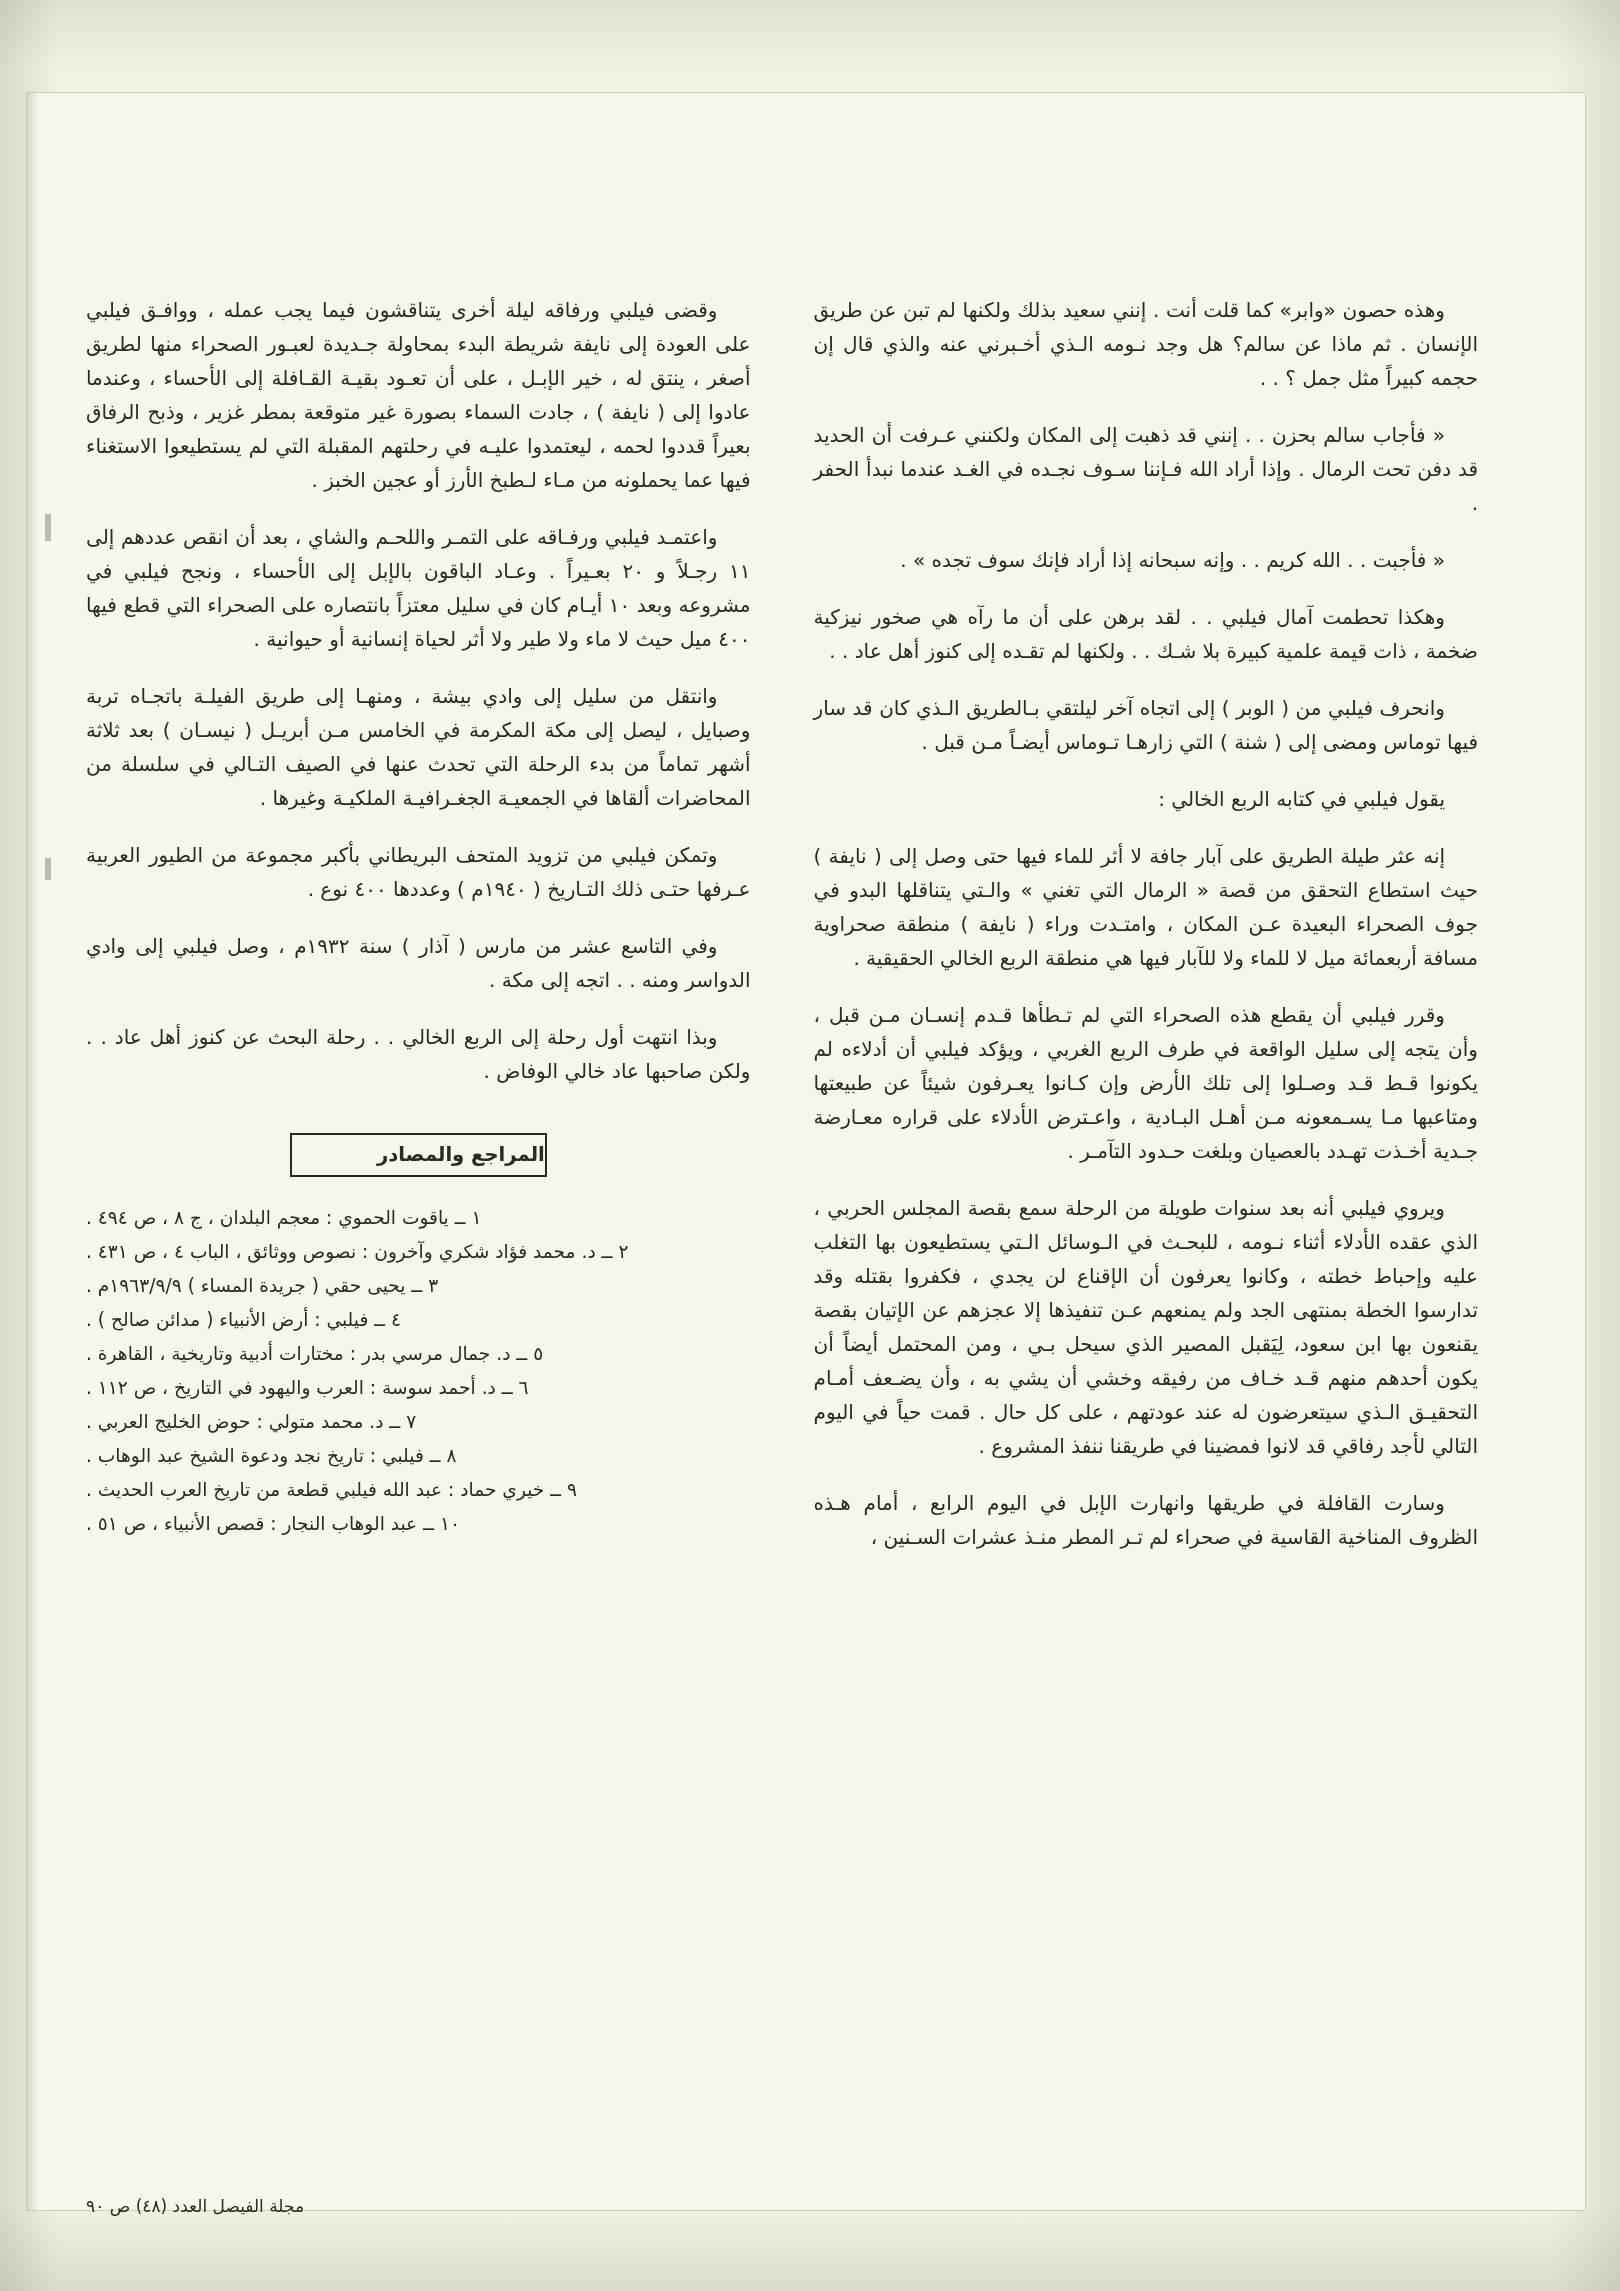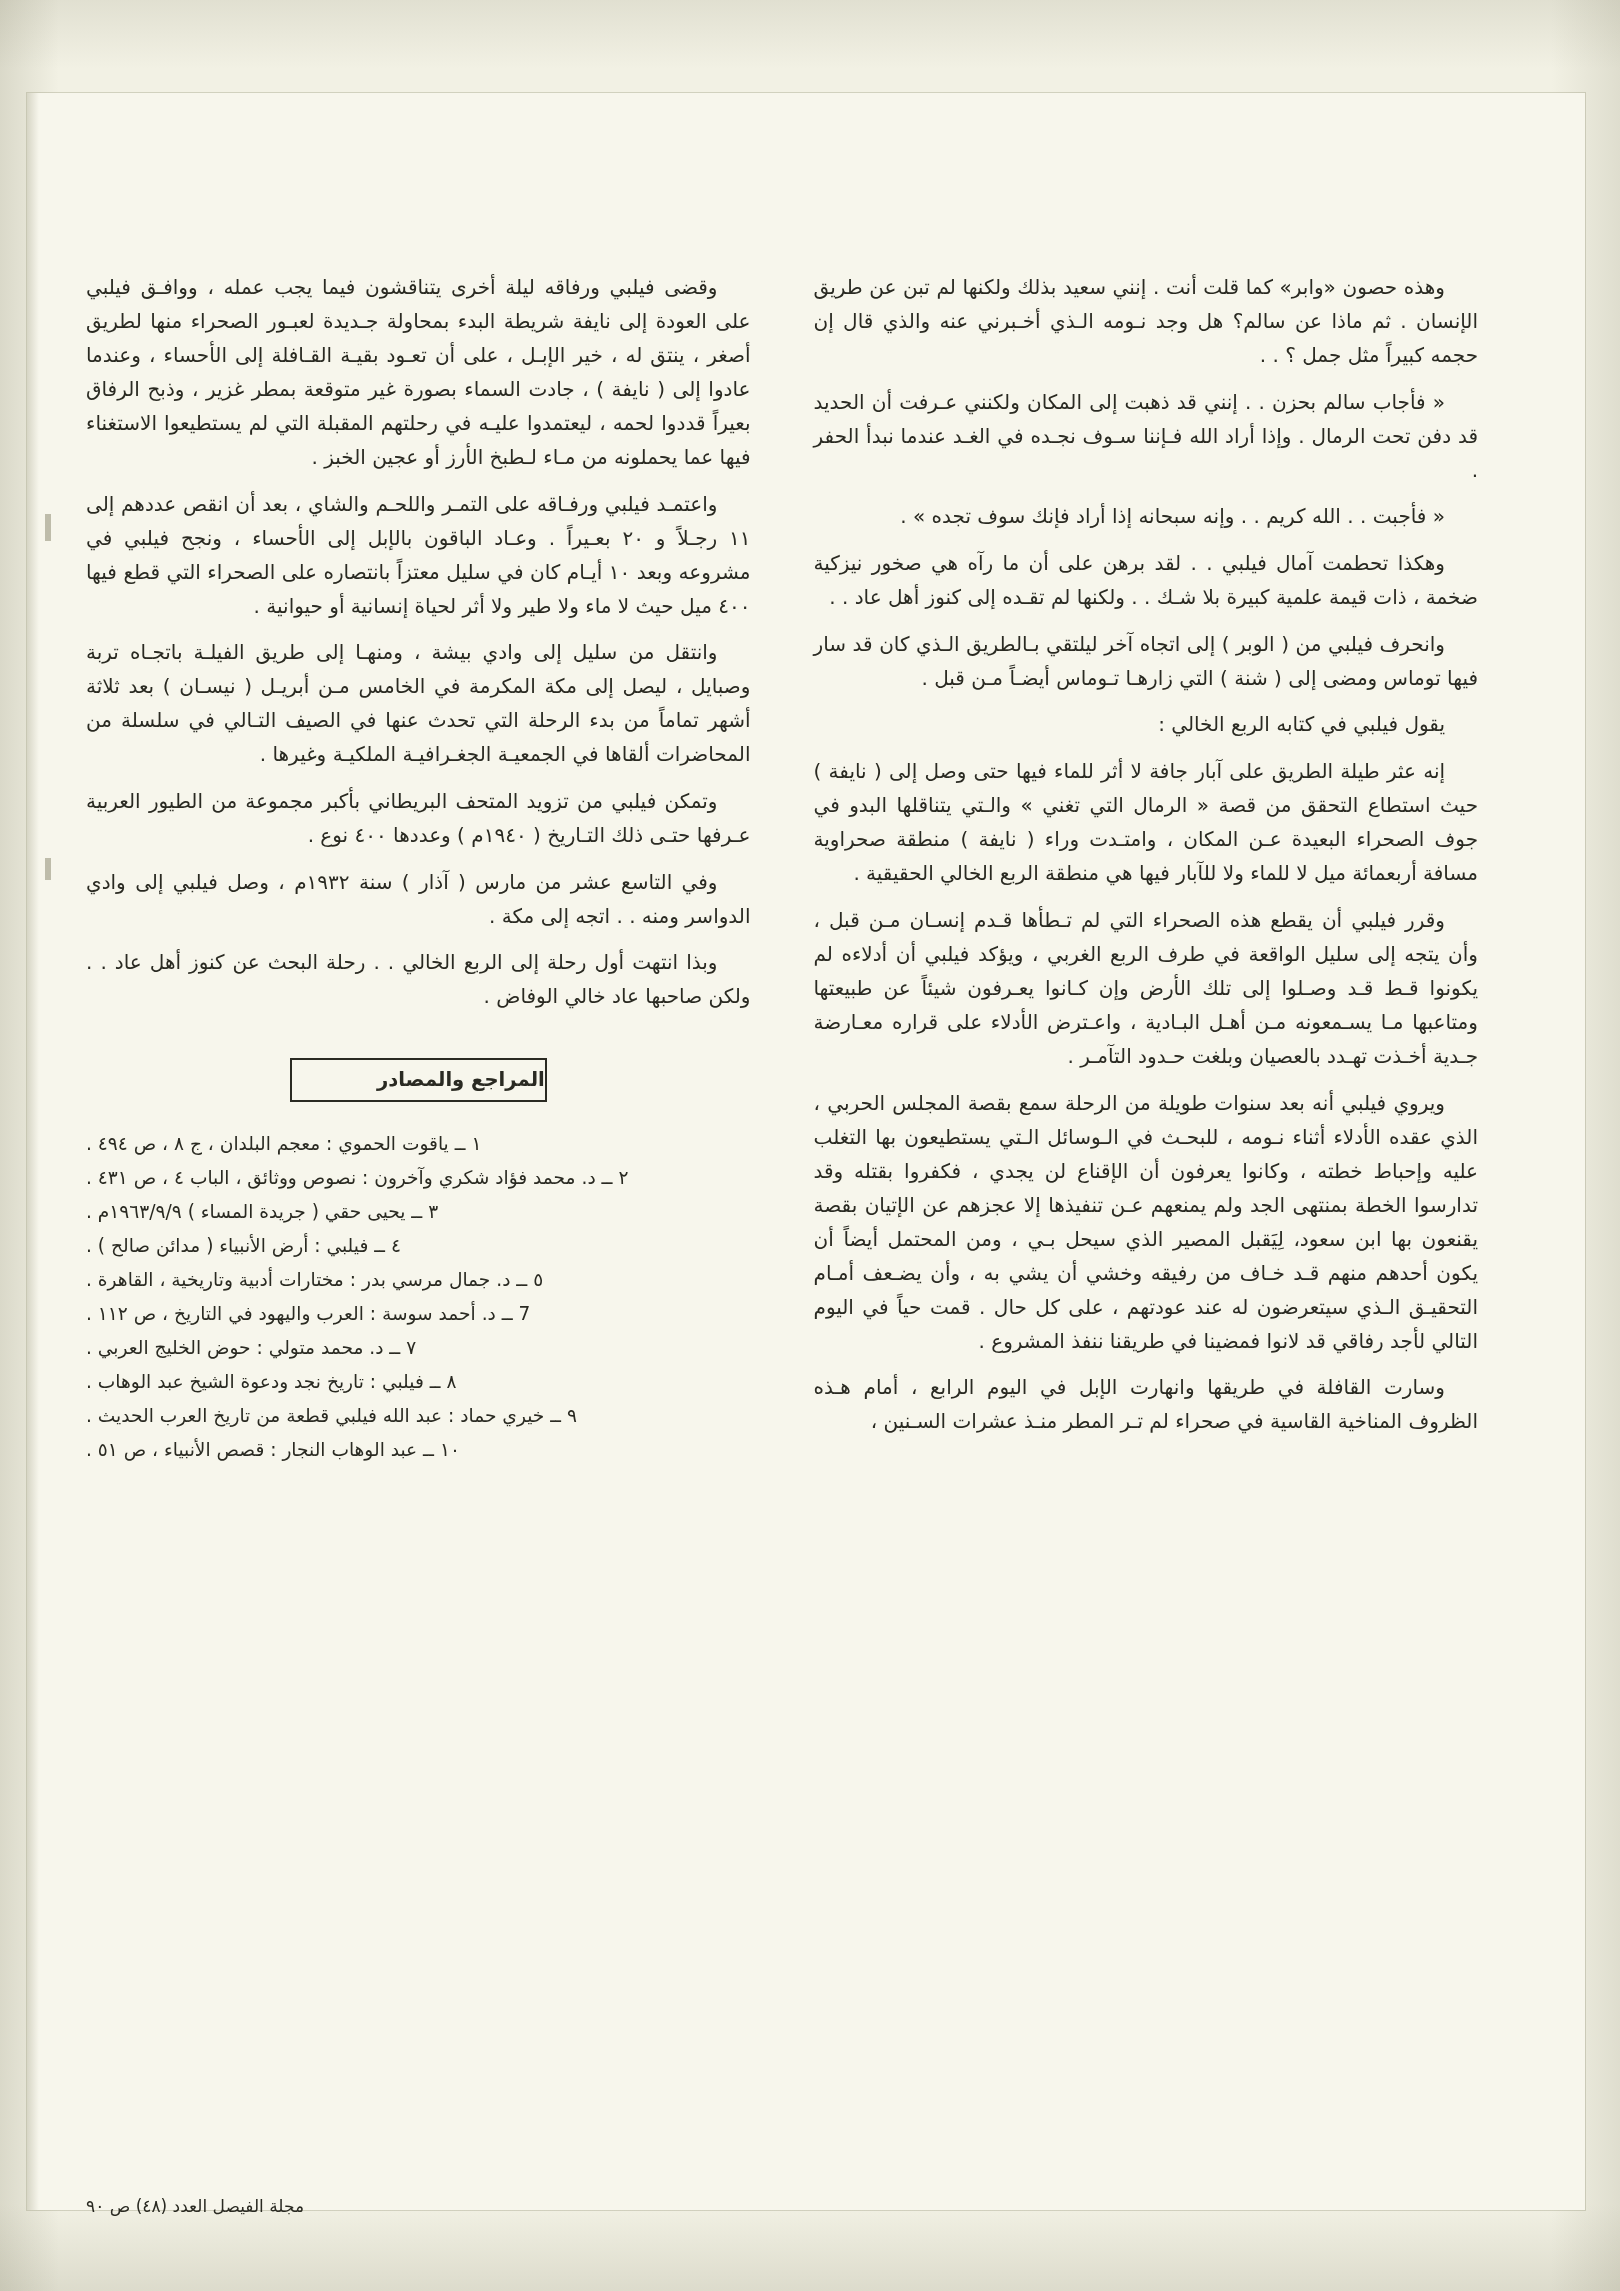--- a/index.html
+++ b/index.html
@@ -64,20 +64,21 @@
   p {
     margin: 0 0 12.7px 0;
     font-size: 20px;
     line-height: 34px;
     text-align: justify;
     text-align-last: right;
     letter-spacing: 0.2px;
   }
   p.indent {
     text-indent: 33px;
+    margin-top: 23px;
   }
   p.bold {
     font-weight: normal;
   }
 
   
   .refs-title-box {
     margin: 45px auto 25.5px auto;
     width: 253px;
     border: 2px solid #2a2a22;
@@ -148,21 +149,21 @@
       <p class="indent bold">وبذا انتهت أول رحلة إلى الربع الخالي . . رحلة البحث عن كنوز أهل عاد . . ولكن صاحبها عاد خالي الوفاض .</p>
 
       <div class="refs-title-box">المراجع والمصادر</div>
 
       <ul class="refs">
         <li>١ ــ ياقوت الحموي : معجم البلدان ، ج ٨ ، ص ٤٩٤ .</li>
         <li>٢ ــ د. محمد فؤاد شكري وآخرون : نصوص ووثائق ، الباب ٤ ، ص ٤٣١ .</li>
         <li>٣ ــ يحيى حقي ( جريدة المساء ) ١٩٦٣/٩/٩م .</li>
         <li>٤ ــ فيلبي : أرض الأنبياء ( مدائن صالح ) .</li>
         <li>٥ ــ د. جمال مرسي بدر : مختارات أدبية وتاريخية ، القاهرة .</li>
-        <li>7 ــ د. أحمد سوسة : العرب واليهود في التاريخ ، ص ١١٢ .</li>
+        <li>٦ ــ د. أحمد سوسة : العرب واليهود في التاريخ ، ص ١١٢ .</li>
         <li>٧ ــ د. محمد متولي : حوض الخليج العربي .</li>
         <li>٨ ــ فيلبي : تاريخ نجد ودعوة الشيخ عبد الوهاب .</li>
         <li>٩ ــ خيري حماد : عبد الله فيلبي قطعة من تاريخ العرب الحديث .</li>
         <li>١٠ ــ عبد الوهاب النجار : قصص الأنبياء ، ص ٥١ .</li>
       </ul>
     </div>
   </div>
 
   <div class="footer-note">مجلة الفيصل العدد (٤٨) ص ٩٠</div>
 </div>

